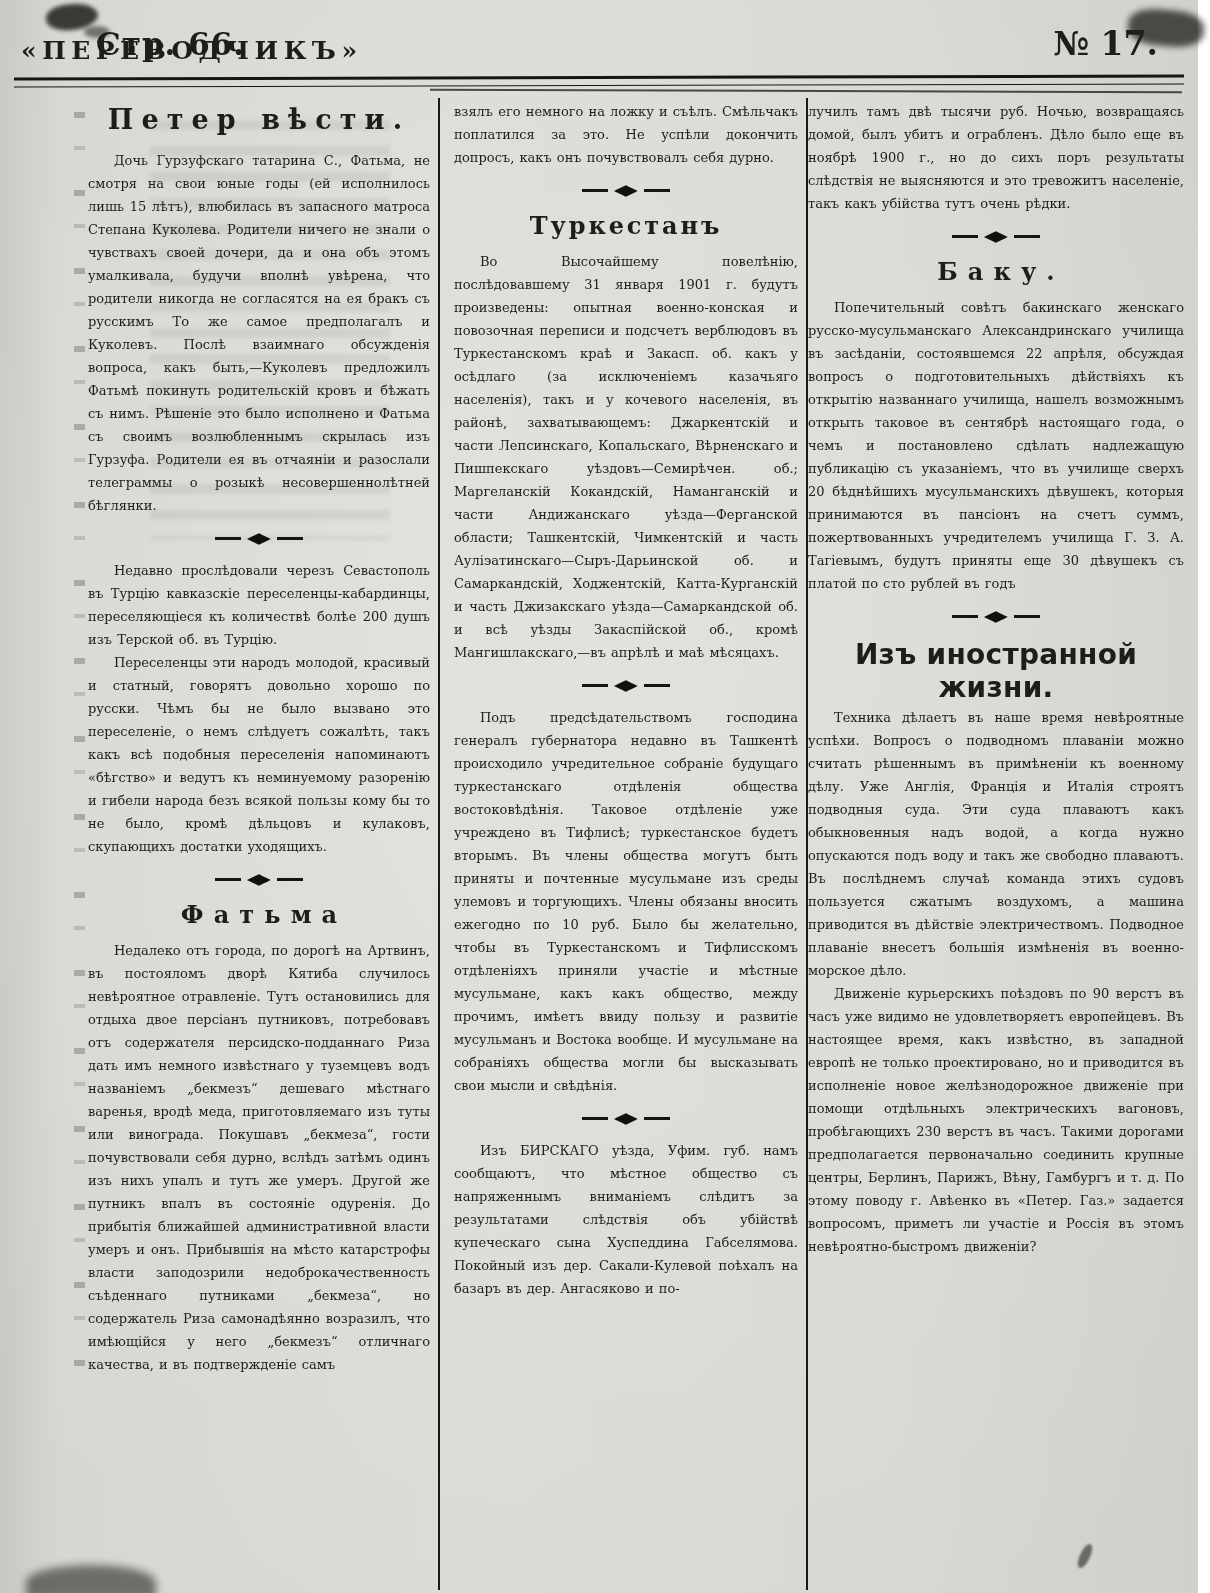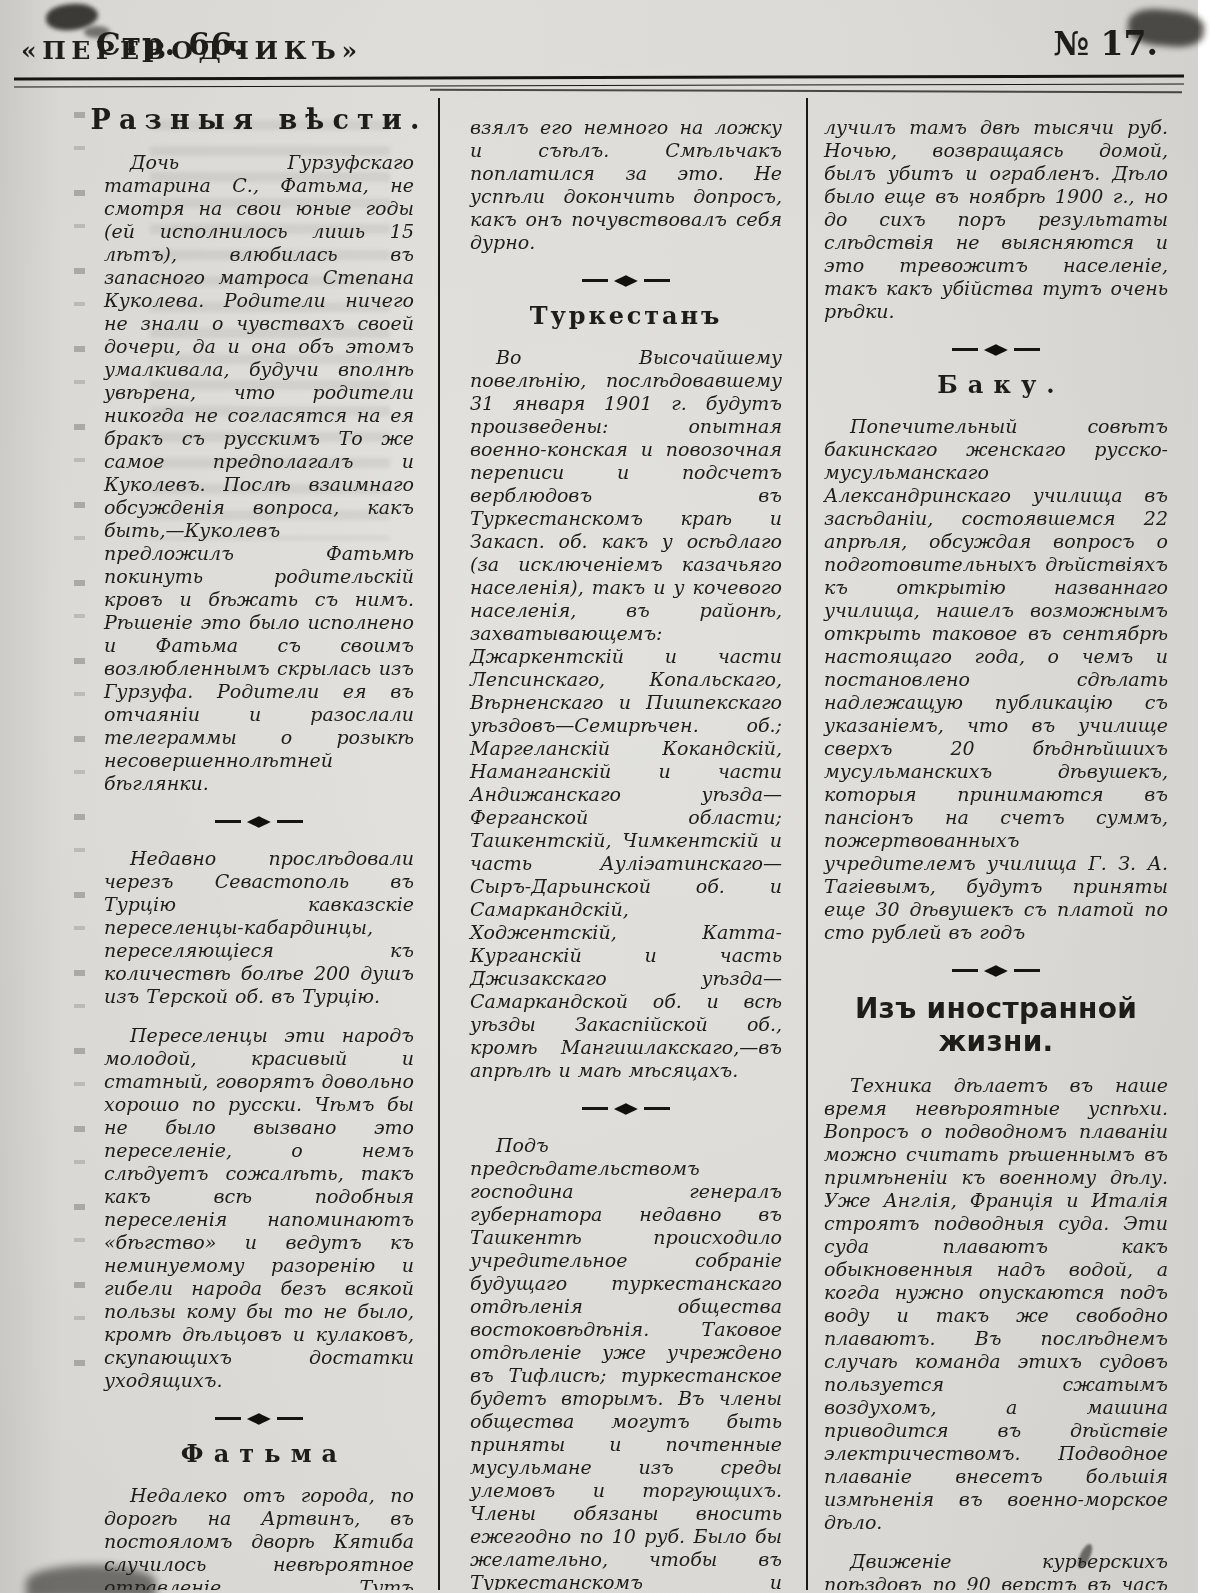--- a/index.html
+++ b/index.html
@@ -69,24 +69,23 @@
     position: absolute; left: 88px; top: 98px; width: 1108px; height: 1492px;
     display: grid; grid-template-columns: 350px 368px 1fr;
   }
   .col { overflow: hidden; padding-top: 2px; }
   .col-left   { padding-right: 8px; }
   .col-middle { border-left: 2px solid #1b1915; padding-left: 14px; padding-right: 8px; }
   .col-right  { border-left: 2px solid #1b1915; padding-right: 12px; }
 
   
   .para {
-    margin: 16px; font-size: 19px; line-height: 23px;
+    margin: 0; font-size: 13px; line-height: 23px;
     text-align: justify; text-indent: 26px;
     word-spacing: 1px;
-    font-style: italic;
   }
   .para.cont { text-indent: 0; }
   .head-main {
     font-size: 27px; font-weight: bold; text-align: center;
     letter-spacing: .30em; margin: 4px 0 14px;
   }
   .head-sans {
     font-family: "DejaVu Sans", sans-serif;
     font-size: 28px; font-weight: bold; text-align: center;
     letter-spacing: .01em; margin: 12px 0 2px;
@@ -119,21 +118,21 @@
   <div class="header">
     <div class="page-label">Стр. 66.</div>
     <div class="masthead">«ПЕРЕВОДЧИКЪ»</div>
     <div class="issue-label">№ 17.</div>
     <div class="rule-double"></div>
     <div class="rule-extra"></div>
   </div>
 
   <div class="columns">
     <div class="col col-left">
-        <div class="head-main">Разныя вѣсти.</div>
+        <div class="head-main">Петер вѣсти.</div>
         <p class="para">Дочь Гурзуфскаго татарина С., Фатьма, не смотря на свои юные годы (ей исполнилось лишь 15 лѣтъ), влюбилась въ запасного матроса Степана Куколева. Родители ничего не знали о чувствахъ своей дочери, да и она объ этомъ умалкивала, будучи вполнѣ увѣрена, что родители никогда не согласятся на ея бракъ съ русскимъ То же самое предполагалъ и Куколевъ. Послѣ взаимнаго обсужденія вопроса, какъ быть,—Куколевъ предложилъ Фатьмѣ покинуть родительскій кровъ и бѣжать съ нимъ. Рѣшеніе это было исполнено и Фатьма съ своимъ возлюбленнымъ скрылась изъ Гурзуфа. Родители ея въ отчаяніи и разослали телеграммы о розыкѣ несовершеннолѣтней бѣглянки.</p>
         <div class="sep">
           <span class="dash"></span>
           <span class="diamond">◆</span>
           <span class="dash"></span>
         </div>
         <p class="para">Недавно прослѣдовали черезъ Севастополь въ Турцію кавказскіе переселенцы-кабардинцы, переселяющіеся къ количествѣ болѣе 200 душъ изъ Терской об. въ Турцію.</p>
         <p class="para">Переселенцы эти народъ молодой, красивый и статный, говорятъ довольно хорошо по русски. Чѣмъ бы не было вызвано это переселеніе, о немъ слѣдуетъ сожалѣть, такъ какъ всѣ подобныя переселенія напоминаютъ «бѣгство» и ведутъ къ неминуемому разоренію и гибели народа безъ всякой пользы кому бы то не было, кромѣ дѣльцовъ и кулаковъ, скупающихъ достатки уходящихъ.</p>
         <div class="sep">
           <span class="dash"></span>

